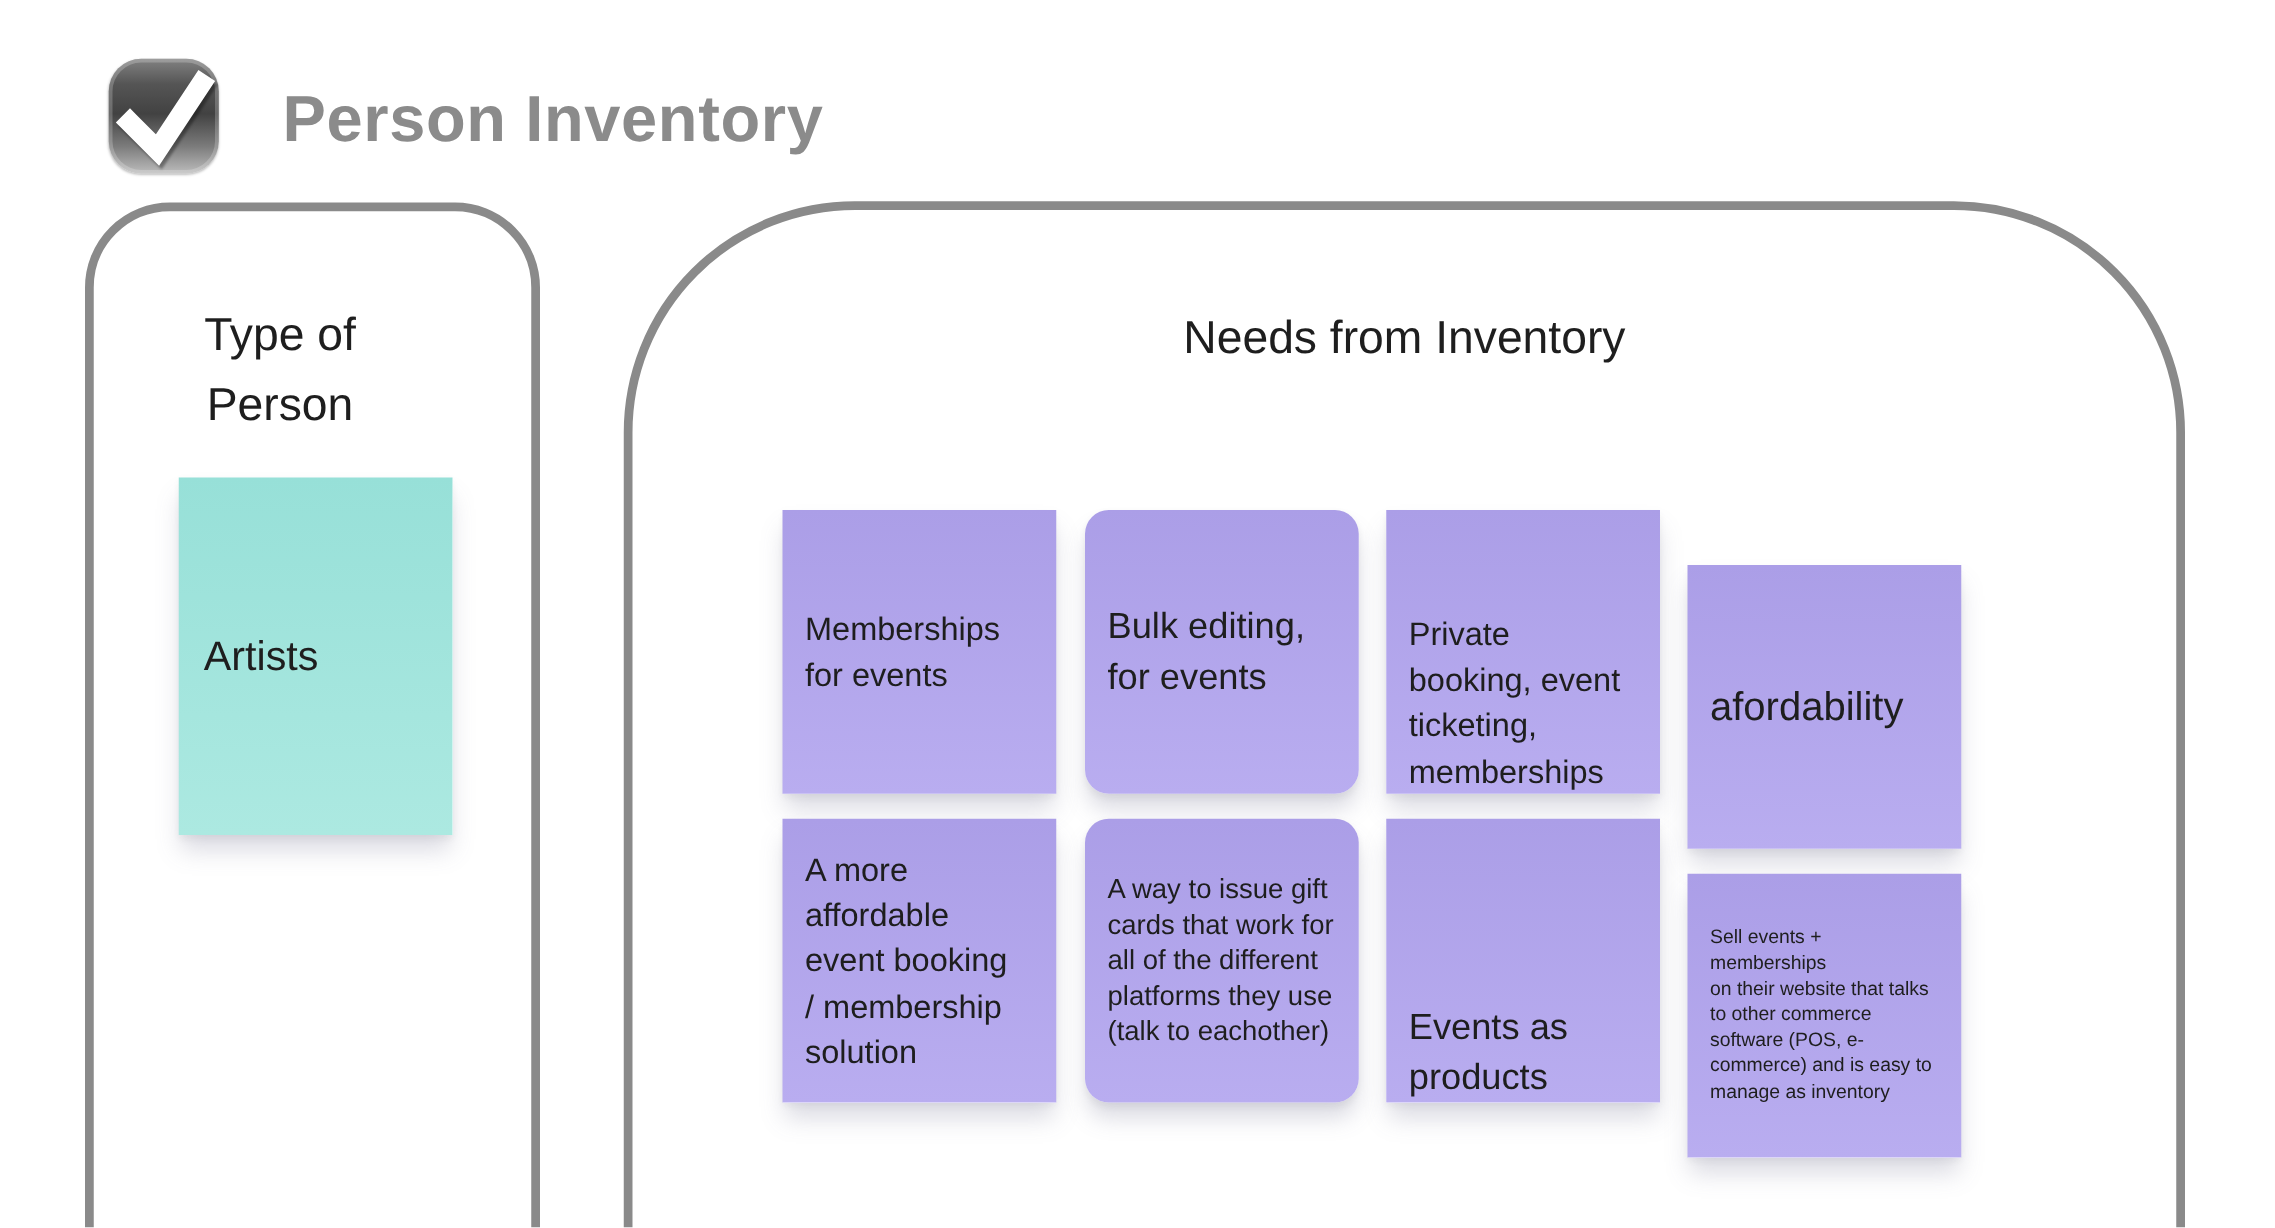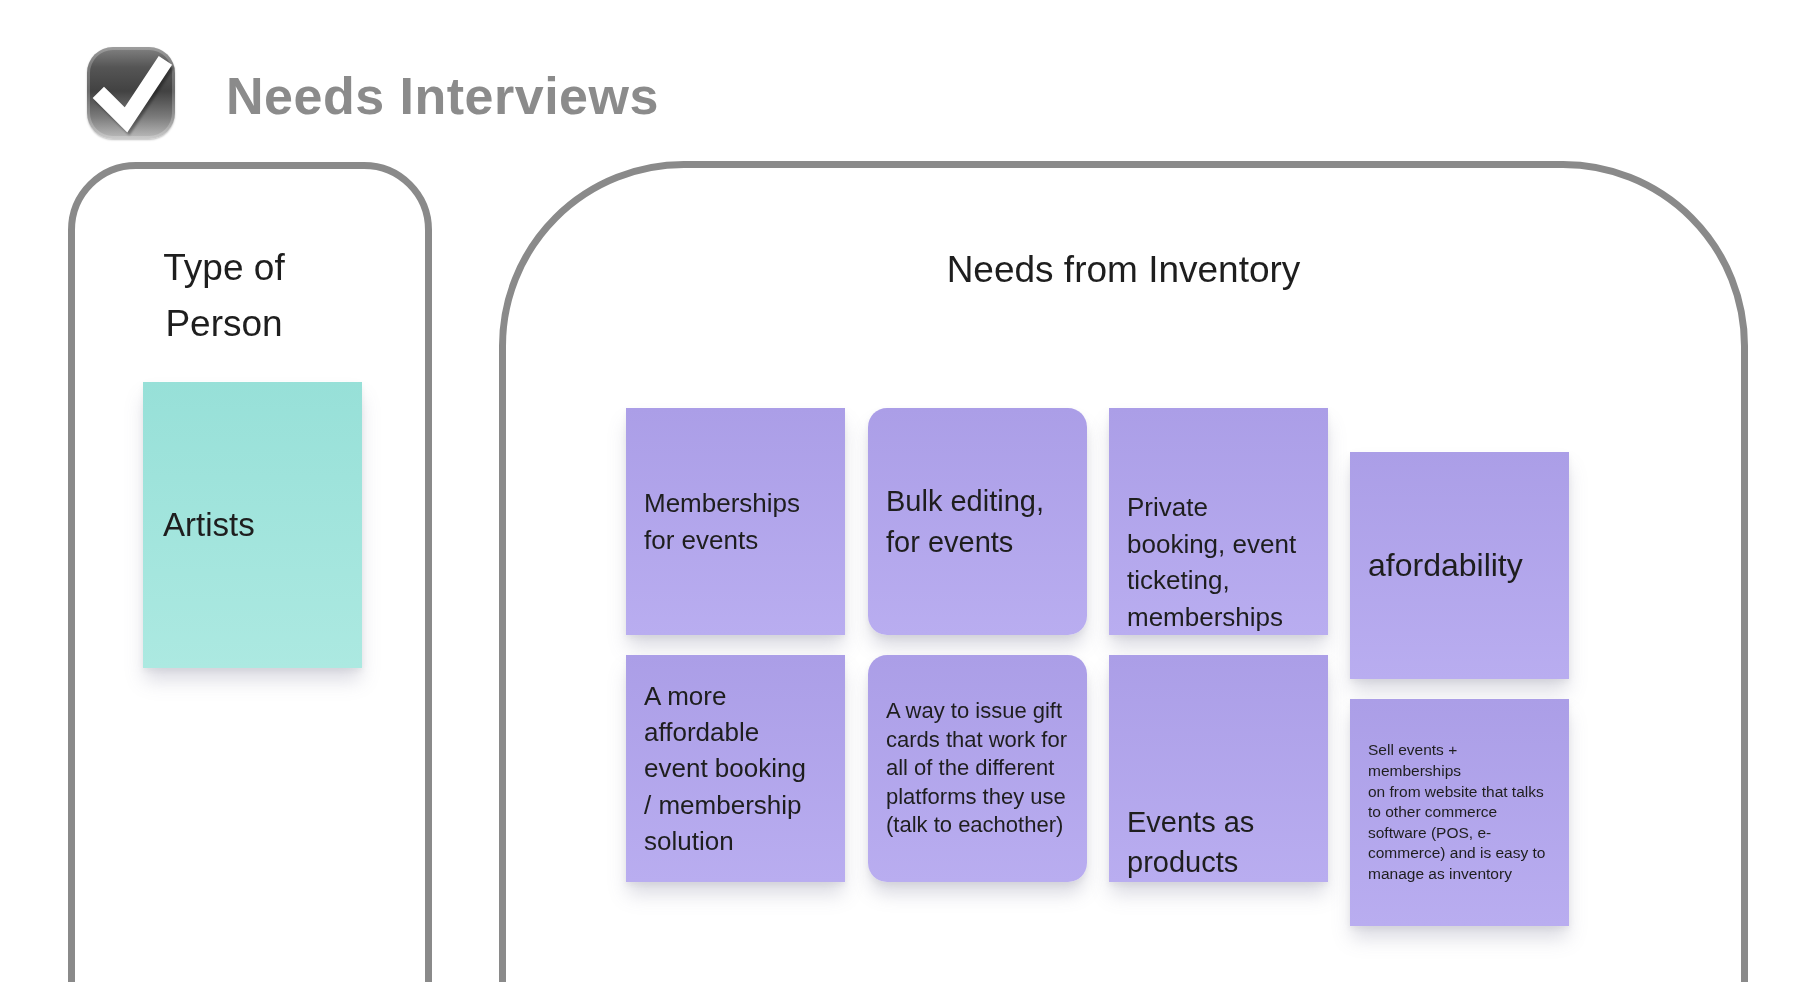--- a/index.html
+++ b/index.html
@@ -83,21 +83,21 @@
 </head>
 <body>
 
 <div class="canvas">
 
   <div class="header-icon">
     <svg viewBox="0 0 88 92" aria-hidden="true">
       <path d="M17 51 L39 73 L74 20" fill="none" stroke="#ffffff" stroke-width="16" stroke-linecap="square" stroke-linejoin="miter"></path>
     </svg>
   </div>
-  <h1 class="page-title">Needs Interviews</h1>
+  <h1 class="page-title">Person Inventory</h1>
 
   <section class="section section-person"></section>
   <div class="section-title person-title">Type of
 Person</div>
 
   <div class="sticky teal">
     <span>Artists</span>
   </div>
 
   <section class="section section-needs"></section>
@@ -134,20 +134,20 @@
 all of the different
 platforms they use
 (talk to eachother)</span>
   </div>
   <div class="sticky purple fs-lg r2 c3">
     <span>Events as
 products</span>
   </div>
   <div class="sticky purple fs-xs r2 c4">
     <span>Sell events + memberships
-on from website that talks
+on their website that talks
 to other commerce
 software (POS, e-
 commerce) and is easy to
 manage as inventory</span>
   </div>
 
 </div>
 
 </body></html>

